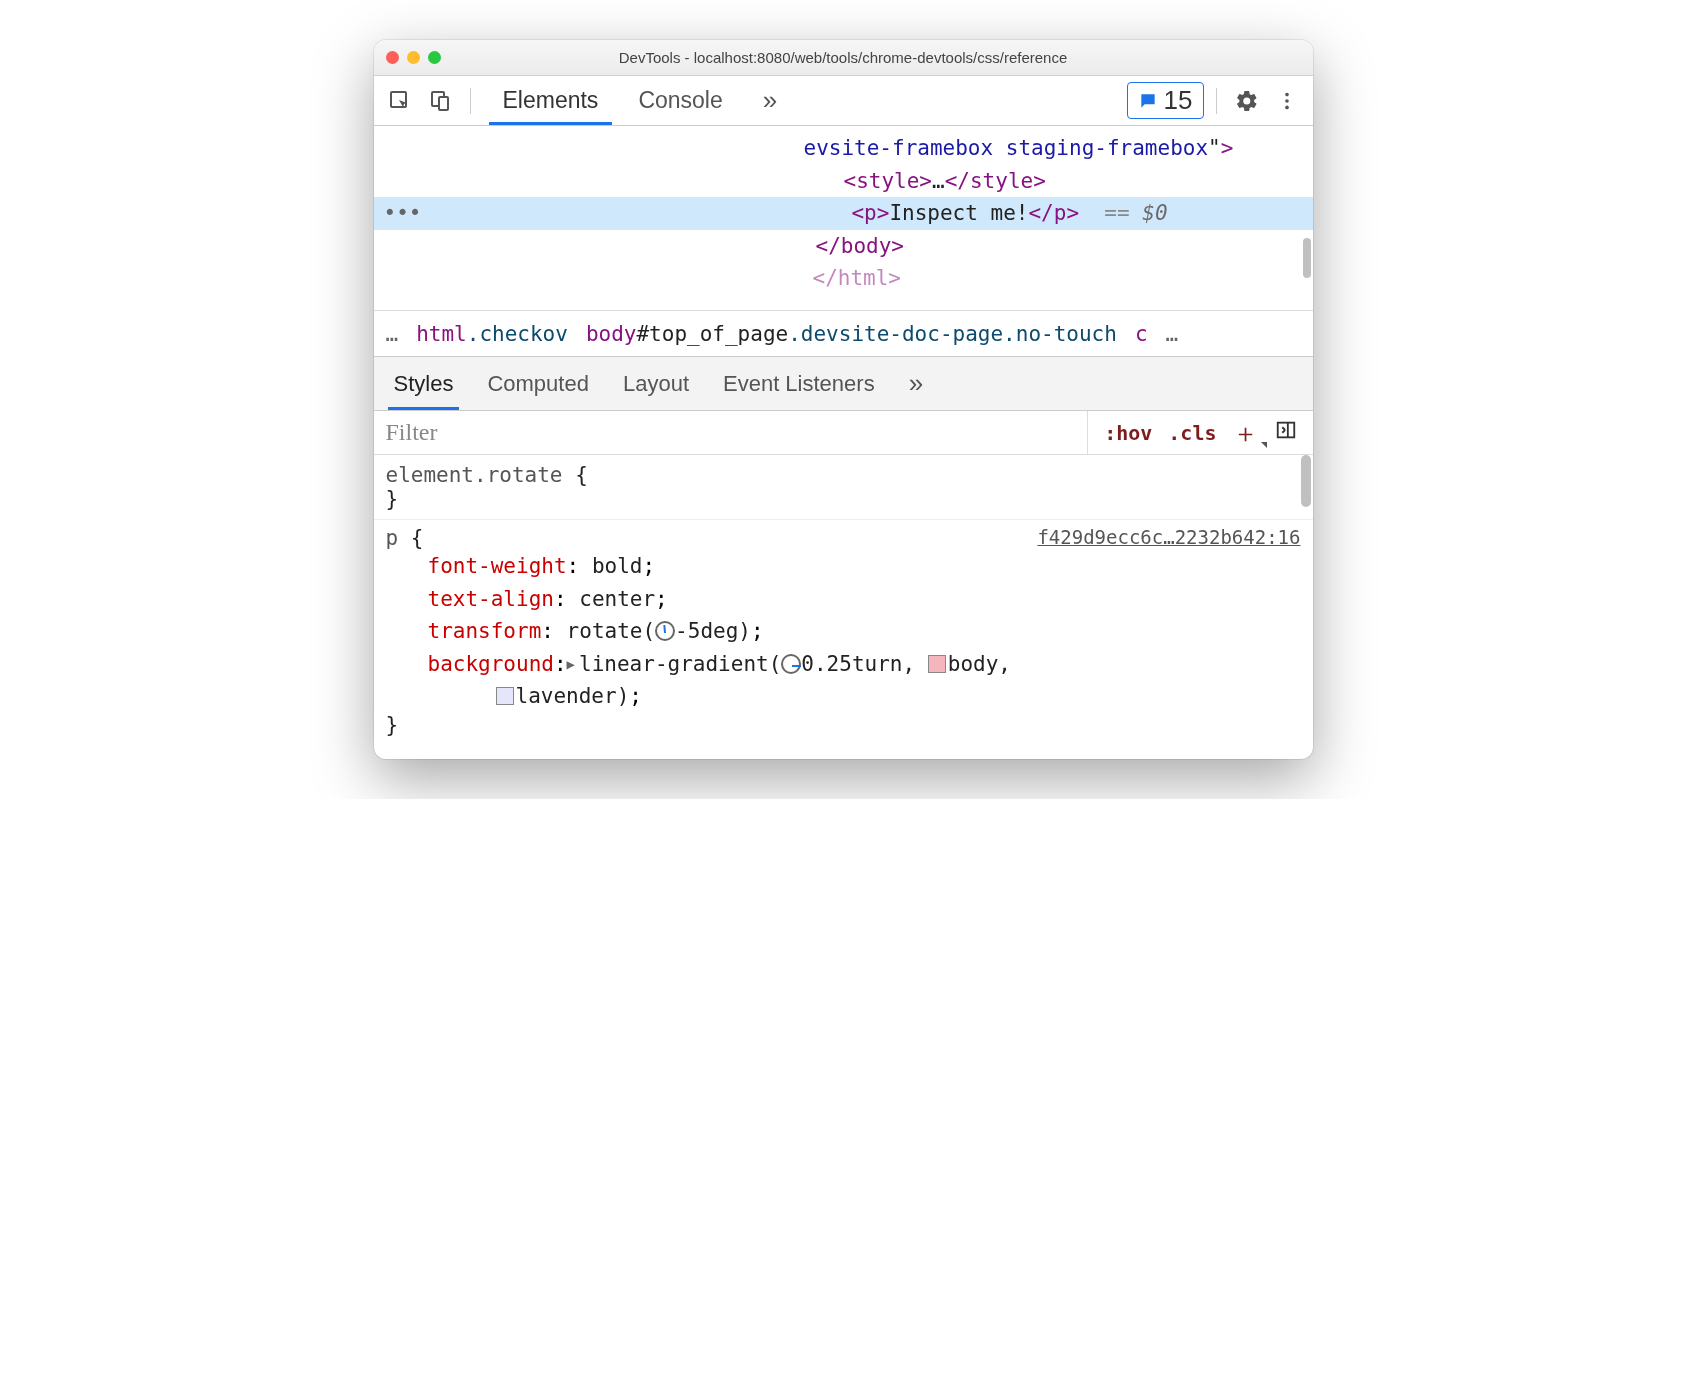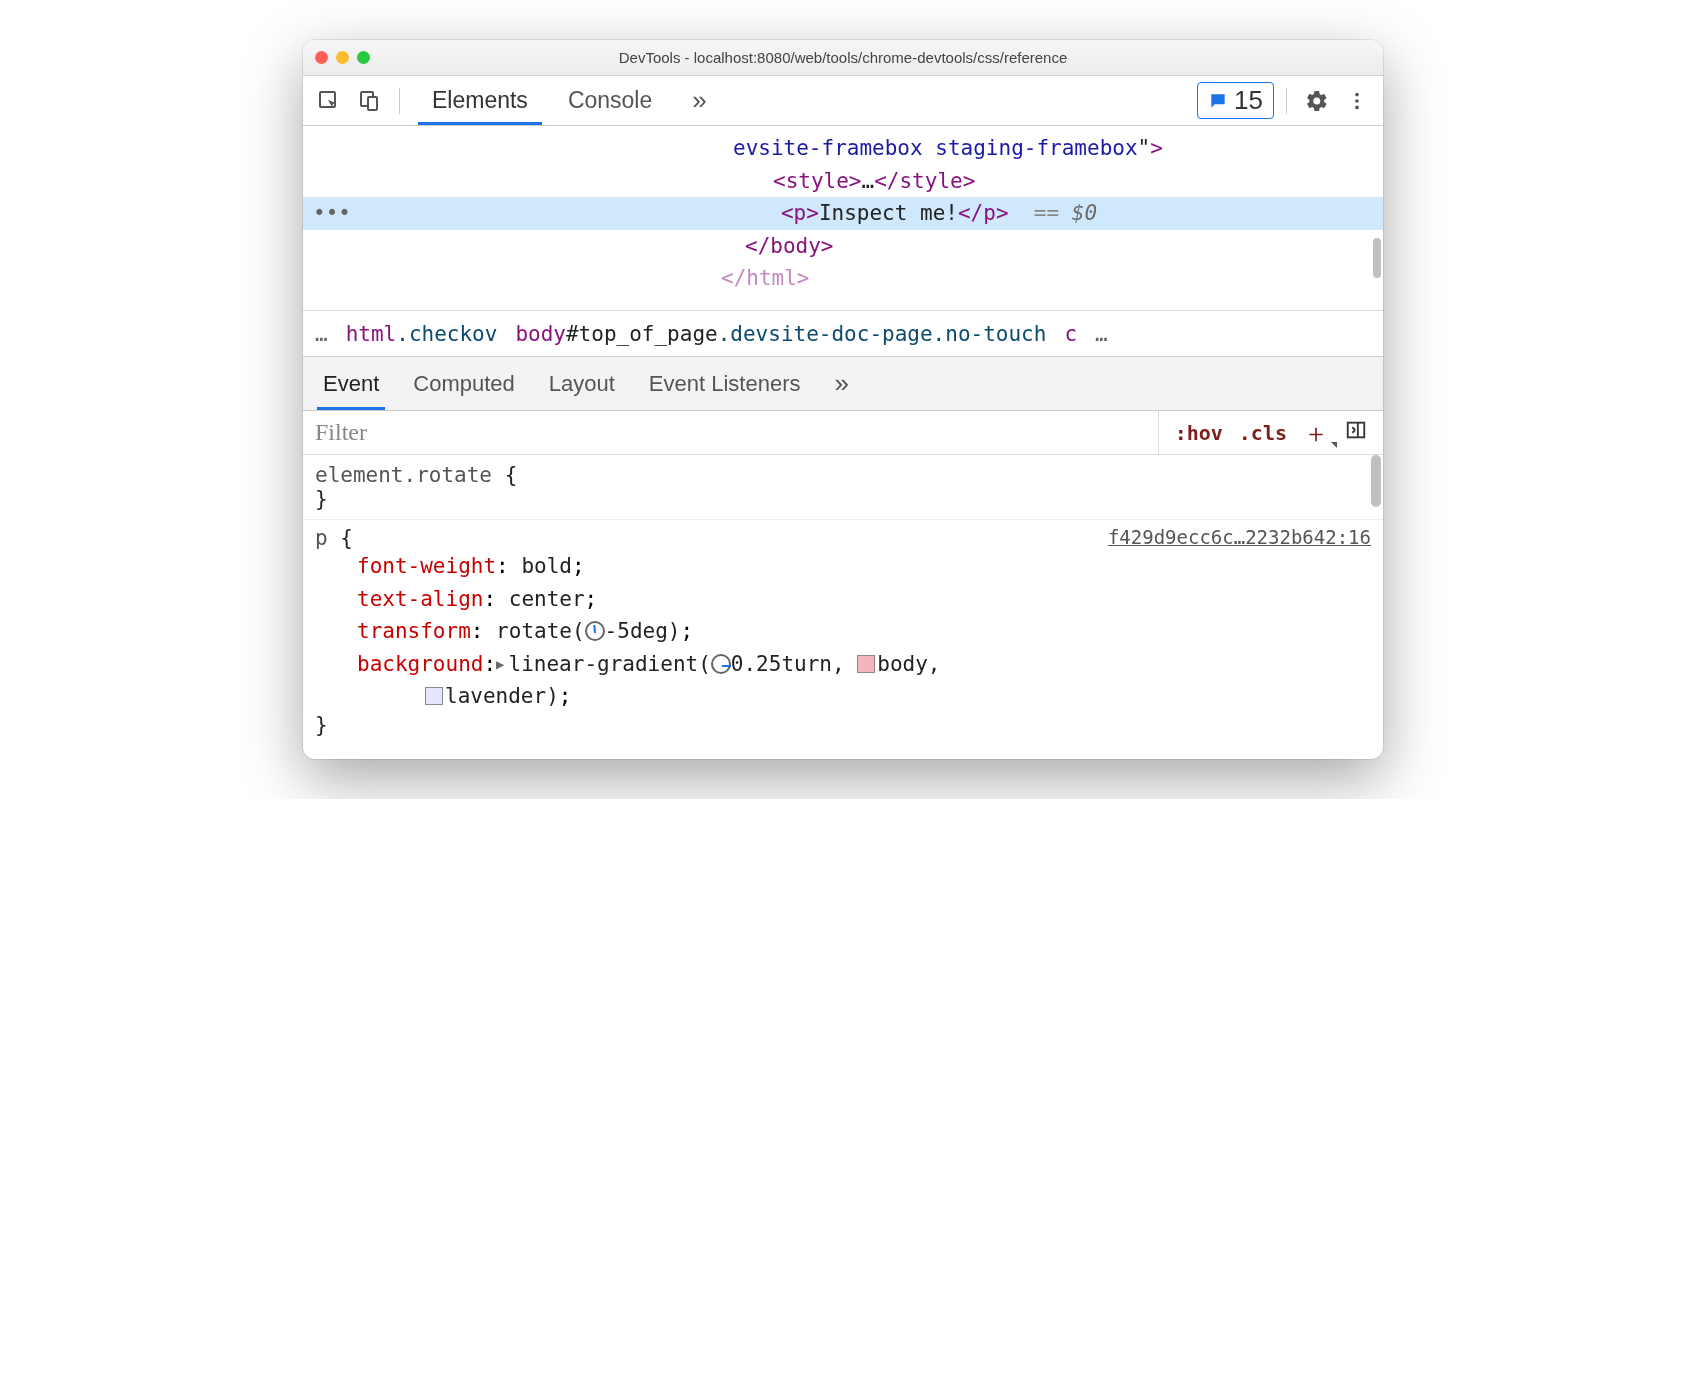--- a/index.html
+++ b/index.html
@@ -5,21 +5,21 @@
   * { box-sizing: border-box; margin: 0; padding: 0; }
   body {
     font-family: -apple-system, BlinkMacSystemFont, "Segoe UI", Helvetica, Arial, sans-serif;
     background: #fff;
     display: flex;
     justify-content: center;
     align-items: flex-start;
     padding: 40px;
   }
   .window {
-    width: 1080px;
+    width: 939px;
     border-radius: 12px;
     box-shadow: 0 20px 60px rgba(0,0,0,0.35), 0 0 0 1px rgba(0,0,0,0.08);
     background: #fff;
     overflow: hidden;
   }
   
   .titlebar {
     height: 36px;
     background: linear-gradient(#f6f6f6, #ececec);
     border-bottom: 1px solid #d0d0d0;
@@ -232,34 +232,34 @@
   <div class="dom">
     <div class="dom-line" style="padding-left:430px;"><span class="attrval">evsite-framebox staging-framebox</span><span class="string-end">"</span><span class="tag">&gt;</span></div>
     <div class="dom-line" style="padding-left:470px;"><span class="tag">&lt;style&gt;</span><span class="txt">…</span><span class="tag">&lt;/style&gt;</span></div>
     <div class="dom-line dom-row-sel" style="display:flex;">
       <span class="dots">•••</span>
       <span style="flex:0 0 430px;"></span>
       <span class="tag">&lt;p&gt;</span><span class="txt">Inspect me!</span><span class="tag">&lt;/p&gt;</span>
       <span>&nbsp;&nbsp;</span><span class="dom-eq">== </span><span class="dom-ref">$0</span>
     </div>
     <div class="dom-line" style="padding-left:442px;"><span class="tag">&lt;/body&gt;</span></div>
-    <div class="dom-line" style="padding-left:418px; opacity:0.5;"><span class="tag">&lt;/html&gt;</span></div>
+    <div class="dom-line" style="padding-left:418px; opacity:0.5;margin-left:21px;"><span class="tag">&lt;/html&gt;</span></div>
     <div class="dom-scroll"></div>
   </div>
 
   <div class="crumb">
     <span class="more">…</span>
     <span><span class="seg-tag">html</span><span class="seg-cls">.checkov</span></span>
     <span><span class="seg-tag">body</span><span class="seg-id">#top_of_page</span><span class="seg-cls">.devsite-doc-page.no-touch</span></span>
     <span><span class="seg-tag">c</span></span>
     <span class="more">…</span>
   </div>
 
   <div class="subtabs">
-    <div class="subtab active"><span>Event</span></div>
+    <div class="subtab active"><span>Styles</span></div>
     <div class="subtab"><span>Computed</span></div>
     <div class="subtab"><span>Layout</span></div>
     <div class="subtab"><span>Event Listeners</span></div>
     <div class="subtab" style="font-size:26px;">»</div>
   </div>
 
   <div class="styles-wrap">
     <div class="filterbar">
       <input class="filter-input" placeholder="Filter" style="">
       <div class="filter-btns">

